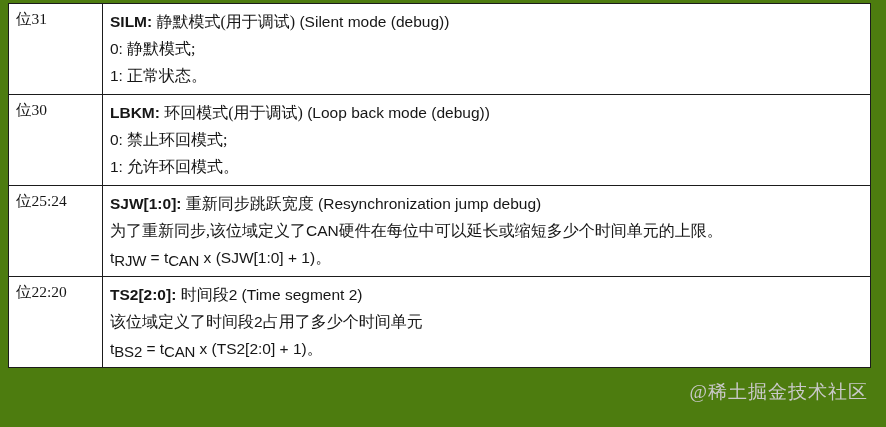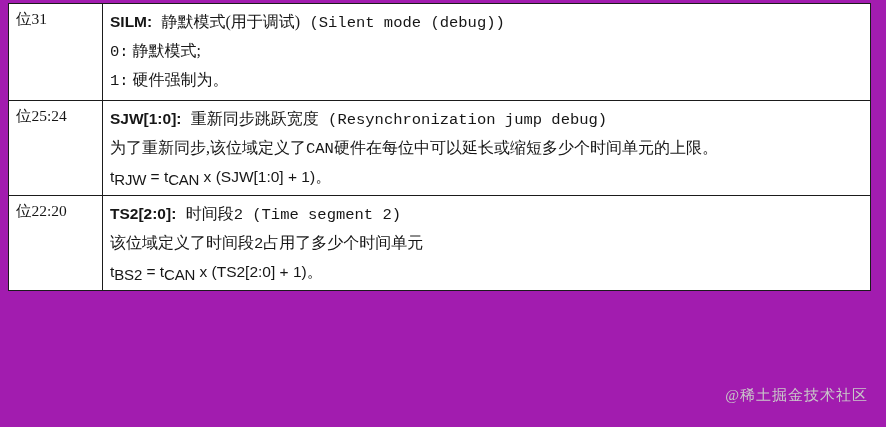--- a/index.html
+++ b/index.html
@@ -15,21 +15,21 @@
     color: #000000;
     position: relative;
   }
 
   #page {
     position: absolute;
     left: 0;
     top: 0;
     width: 886px;
     height: 427px;
-    background: #a21caf;
+    background: #4d7c0f;
   }
 
   #reg-table {
     position: absolute;
     left: 8px;
     top: 3px;
     width: 862px;
     border-collapse: collapse;
     table-layout: fixed;
     background: #ffffff;
@@ -63,21 +63,21 @@
   .desc-line {
     display: block;
     white-space: nowrap;
     font-family: "Liberation Serif", "DejaVu Serif", serif;
     font-size: 16px;
     line-height: 27px;
   }
 
   
   .lat {
-    font-family: Liberation Mono, monospace;
+    font-family: Liberation Sans, sans-serif;
     font-size: 15.5px;
   }
   .lat-b {
     font-family: "Liberation Sans", "DejaVu Sans", sans-serif;
     font-size: 15.5px;
     font-weight: bold;
     text-align: center;
   }
   .cjk {
     font-family: "Liberation Serif", "DejaVu Serif", serif;
@@ -95,21 +95,21 @@
     position: relative;
     top: 3px;
     letter-spacing: -0.2px;
   }
 
   .watermark {
     position: absolute;
     right: 18px;
     bottom: 22px;
     font-family: "Liberation Serif", "DejaVu Serif", serif;
-    font-size: 15px;
+    font-size: 19px;
     color: #c9c9c9;
     letter-spacing: 1px;
     white-space: nowrap;
     pointer-events: none;
     user-select: none;
   }
 </style>
 </head>
 <body>
 
@@ -119,21 +119,29 @@
     <colgroup>
       <col class="bits-col">
       <col class="desc-col">
     </colgroup>
     <tbody>
         <tr>
           <td class="bits-cell"><span>位31</span></td>
           <td class="desc-cell">
             <span class="desc-line"><span class="lat-b">SILM:</span><span class="lat"> </span><span class="cjk">静默模式(用于调试)</span><span class="lat"> (Silent mode (debug))</span></span>
             <span class="desc-line"><span class="lat">0:</span><span class="cjk"> 静默模式;</span></span>
-            <span class="desc-line"><span class="lat">1:</span><span class="cjk"> 硬件强制为。</span></span>
+            <span class="desc-line"><span class="lat">1:</span><span class="cjk"> 正常状态。</span></span>
+          </td>
+        </tr>
+        <tr>
+          <td class="bits-cell"><span>位30</span></td>
+          <td class="desc-cell">
+            <span class="desc-line"><span class="lat-b">LBKM:</span><span class="lat"> </span><span class="cjk">环回模式(用于调试)</span><span class="lat"> (Loop back mode (debug))</span></span>
+            <span class="desc-line"><span class="lat">0:</span><span class="cjk"> 禁止环回模式;</span></span>
+            <span class="desc-line"><span class="lat">1:</span><span class="cjk"> 允许环回模式。</span></span>
           </td>
         </tr>
         <tr>
           <td class="bits-cell"><span>位25:24</span></td>
           <td class="desc-cell">
             <span class="desc-line"><span class="lat-b">SJW[1:0]:</span><span class="lat"> </span><span class="cjk">重新同步跳跃宽度</span><span class="lat"> (Resynchronization jump debug)</span></span>
             <span class="desc-line"><span class="cjk">为了重新同步,该位域定义了</span><span class="lat">CAN</span><span class="cjk">硬件在每位中可以延长或缩短多少个时间单元的上限。</span></span>
             <span class="desc-line"><span class="formula"><span>t</span><sub>RJW</sub><span> = </span><span>t</span><sub>CAN</sub><span> x (SJW[1:0] + 1)</span><span class="cjk">。</span></span></span>
           </td>
         </tr>

